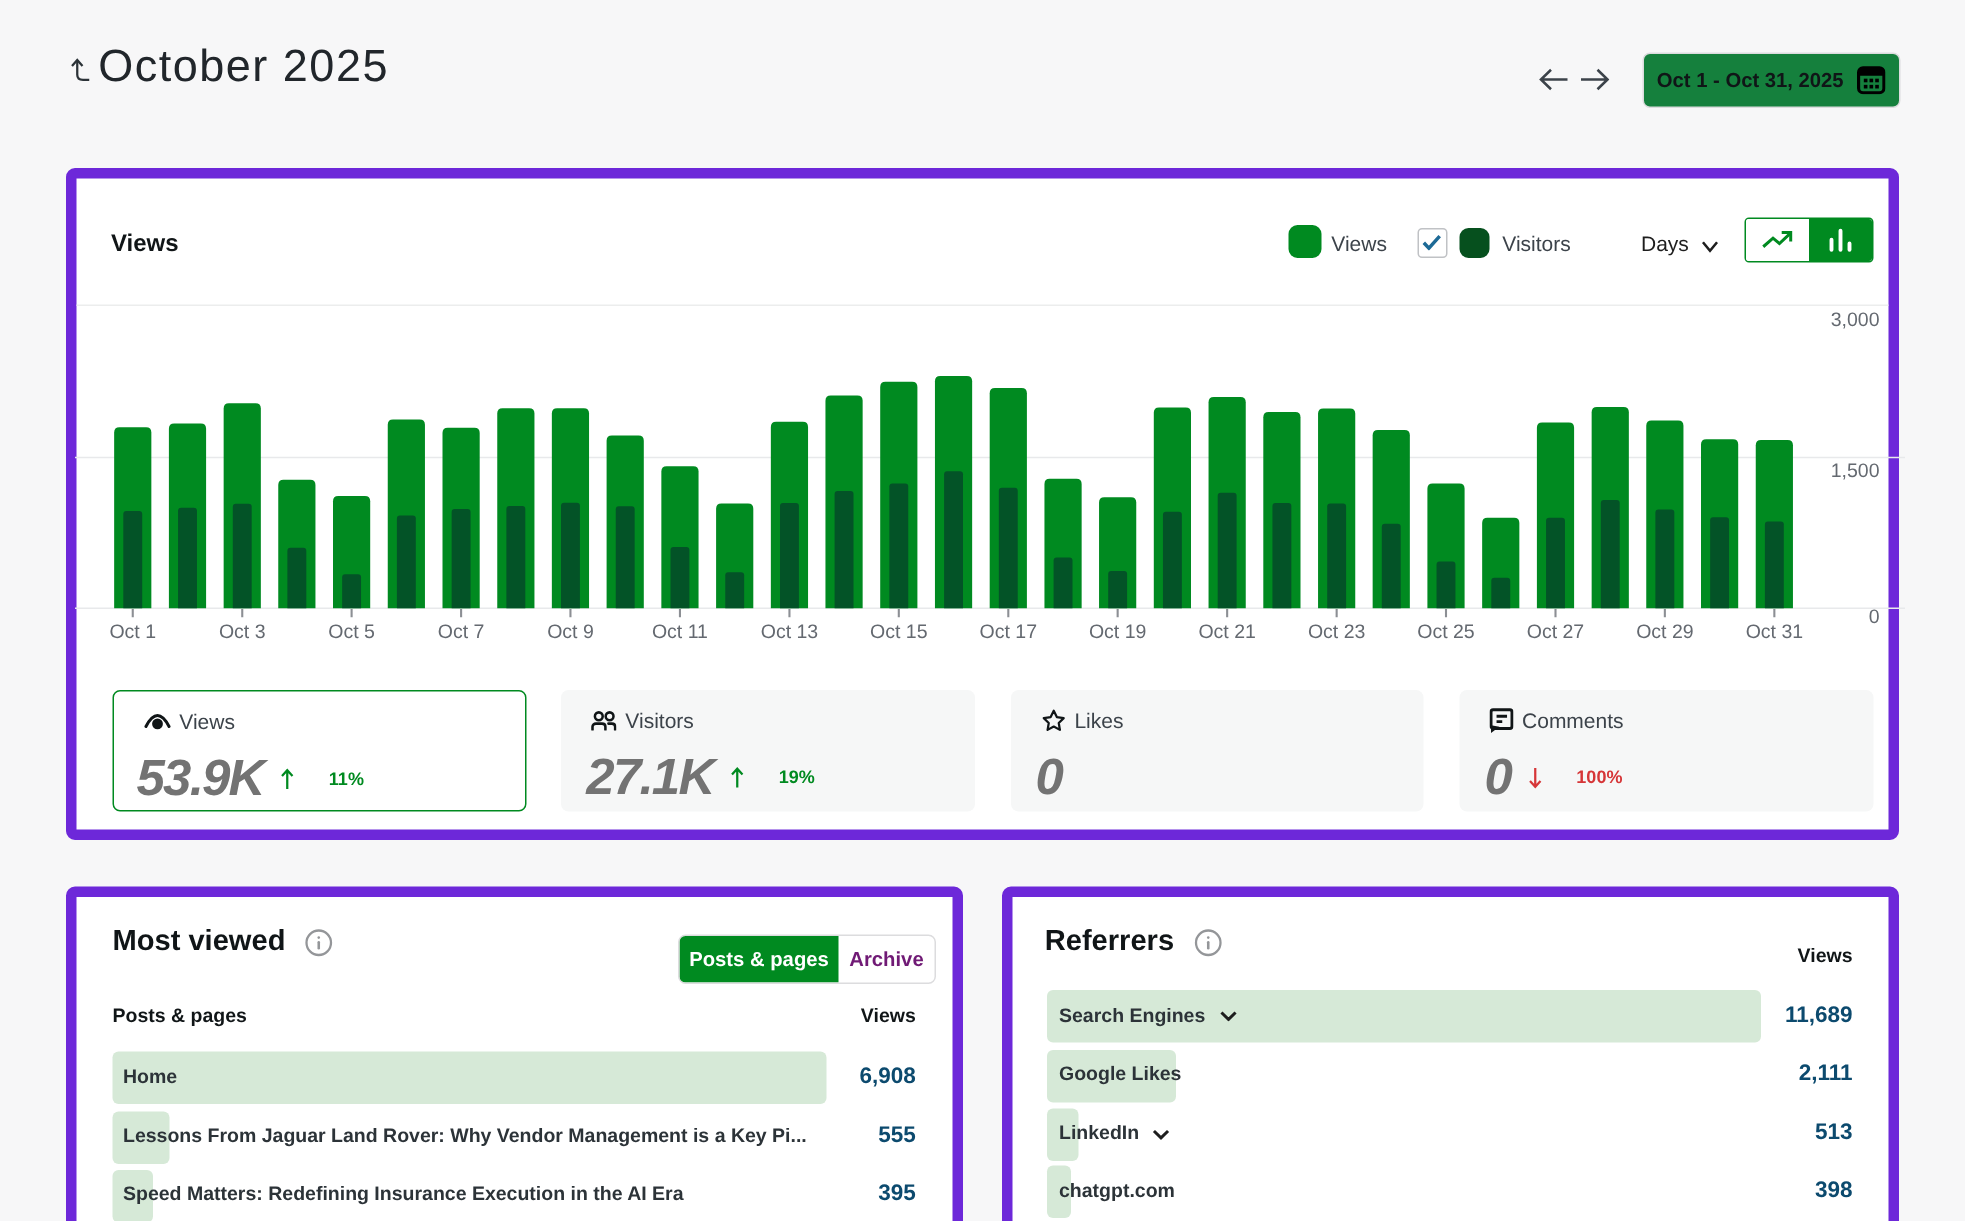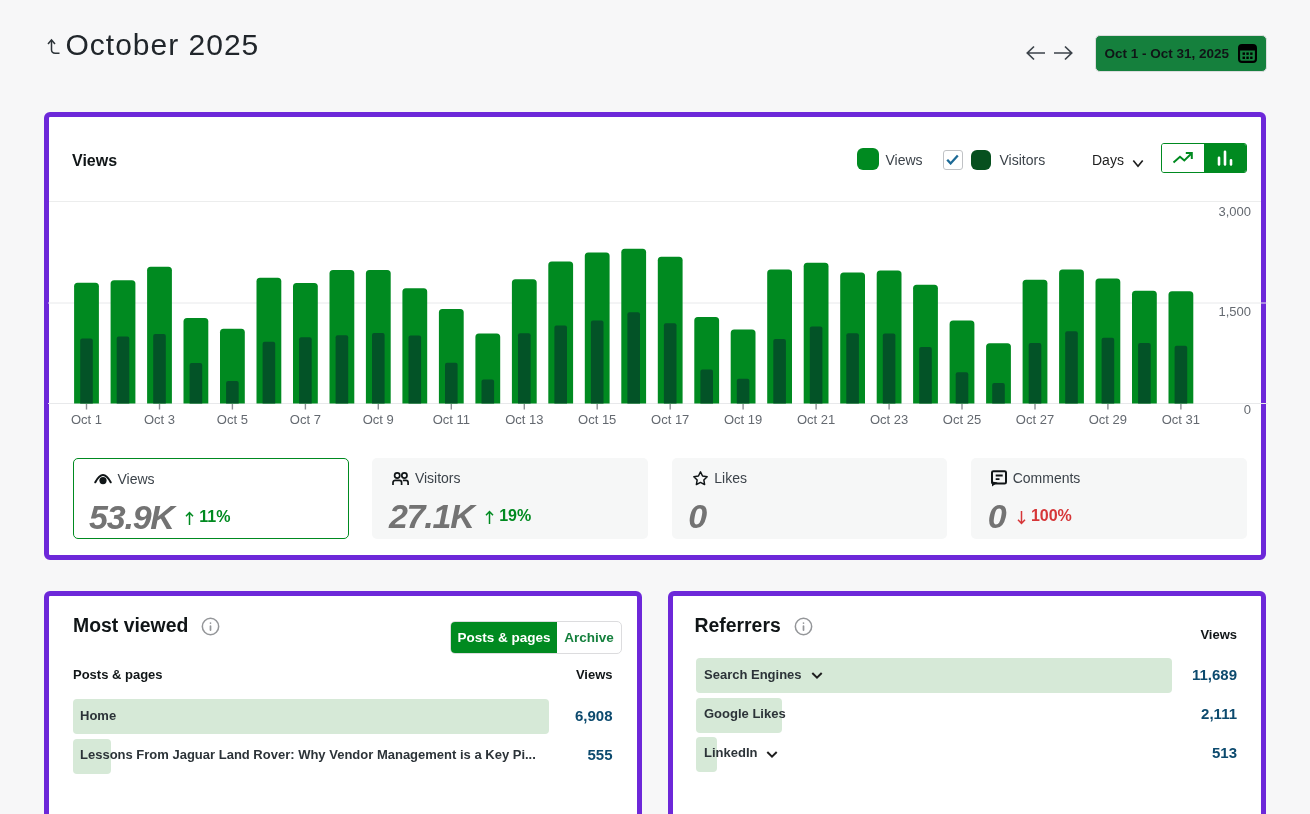--- a/index.html
+++ b/index.html
@@ -1,17 +1,17 @@
 <!DOCTYPE html>
 <html><head><meta charset="utf-8">
 <style>
 * { margin:0; padding:0; box-sizing:border-box; }
 html,body { width:1310px; height:814px; overflow:hidden; background:#f7f7f8;
   font-family:"Liberation Sans", sans-serif; color:#101517; position:relative; }
-.card { position:absolute; background:#fff; border:5px solid #6d28d9; border-radius:6px; }
+.card { position:absolute; background:#fff; border:7px solid #6d28d9; border-radius:6px; }
 
 h1 { position:absolute; left:65.5px; top:28px; font-size:30px; font-weight:400; color:#21262b; letter-spacing:1.0px; }
 .backarr { position:absolute; left:47px; top:37px; }
 .navarr { position:absolute; top:45px; cursor:pointer; }
 .datebtn { position:absolute; left:1094.5px; top:34.5px; width:172.5px; height:37px; background:#15803d;
   border:1px solid #dcdcde; border-radius:5px; display:flex; align-items:center; justify-content:flex-start; padding-left:9px; gap:9px; }
 .datebtn span { font-size:13.5px; font-weight:700; color:#101517; white-space:nowrap; }
 
 
 #bigcard { left:44px; top:112px; width:1222px; height:448px; }
@@ -31,36 +31,36 @@
 .ax { font-family:"Liberation Sans", sans-serif; font-size:13px; fill:#646970; }
 
 
 .scard { position:absolute; top:340.5px; width:275.6px; height:81px; background:#f6f7f7; border-radius:5px; padding:10.5px 18px; }
 .scard.sel { background:#fff; border:1.5px solid #008a20; }
 .srow { display:flex; align-items:center; gap:5.5px; height:20px; margin-left:2px; }
 .slabel { font-size:14px; color:#3c434a; }
 .snum { position:absolute; left:16.5px; top:39px; display:flex; align-items:center; gap:11.5px; }
 .sel .snum { left:15px; }
 .big { font-size:34px; font-weight:700; letter-spacing:-1.2px; color:#737373;font-style:italic; }
-.trend { display:flex; align-items:flex-end; gap:5px; font-size:16px; font-weight:700; }
+.trend { display:flex; align-items:center; gap:23px; font-size:12px; font-weight:700; }
 .trend.up { color:#008a20; }
 .trend.down { color:#d63638; }
 
 
 #mostcard { left:44px; top:591px; width:597.5px; height:300px; }
 #refcard { left:668px; top:591px; width:598px; height:300px; }
 .ctitle { position:absolute; left:24px; top:18px; font-size:19.4px; font-weight:700; letter-spacing:0px; color:#101517;
   display:flex; align-items:center; gap:13px; }
 .ctitle svg { margin-top:2px; }
 .viewshdr { position:absolute; right:24px; font-size:13px; font-weight:700; color:#101517; }
 .subhdr { position:absolute; left:24px; top:71px; font-size:13px; font-weight:700; color:#101517; }
 .ptoggle { position:absolute; left:401px; top:24.5px; height:33px; display:flex; border:1px solid #dcdcde;
   border-radius:5px; overflow:hidden; background:#fff; }
 .pt-l { background:#008a20; color:#fff; font-size:13.5px; font-weight:700; width:106px; display:flex; align-items:center; justify-content:center; white-space:nowrap; }
-.pt-r { color:#15803d; font-size:13.5px; font-weight:700; width:64px; display:flex; align-items:center; justify-content:center; white-space:nowrap;text-align:center; }
+.pt-r { color:#701a75; font-size:13.5px; font-weight:700; width:64px; display:flex; align-items:center; justify-content:center; white-space:nowrap;text-align:center; }
 .trow { position:absolute; left:0; width:100%; height:35px; }
 .tbar { position:absolute; left:24px; top:0; height:35px; background:#d6e9d7; border-radius:4px; }
 #mostcard .tbar { left:23.8px; }
 #refcard .tbar { left:23px; }
 .tlabel { position:absolute; left:31px; top:8.7px; font-size:13px; font-weight:700; color:#2c3338;
   display:flex; align-items:center; gap:9px; white-space:nowrap; }
 .tval { position:absolute; right:24px; top:7.8px; font-size:15px; font-weight:700; color:#0c4a6e; }
 .rchev { display:flex; margin-top:2px; }
 </style></head>
 <body>
@@ -305,20 +305,25 @@
   <div class="trow" style="top:103.4px">
   <div class="tbar" style="width:476px"></div>
   <span class="tlabel">Home</span>
   <span class="tval">6,908</span>
 </div>
     <div class="trow" style="top:142.6px">
   <div class="tbar" style="width:38.5px"></div>
   <span class="tlabel">Lessons From Jaguar Land Rover: Why Vendor Management is a Key Pi...</span>
   <span class="tval">555</span>
 </div>
+    <div class="trow" style="top:181.5px">
+  <div class="tbar" style="width:27.5px"></div>
+  <span class="tlabel">Speed Matters: Redefining Insurance Execution in the AI Era</span>
+  <span class="tval">395</span>
+</div>
     <div class="tbar" style="position:absolute;top:220.2px;left:23.8px;width:25px;height:35px"></div>
 </div>
 
 <div class="card" id="refcard">
   <div class="ctitle" style="left:21.5px">Referrers <svg width="19" height="19" viewBox="0 0 20 20" fill="none">
         <circle cx="10" cy="10" r="8.6" stroke="#949699" stroke-width="1.6"></circle>
         <rect x="9.1" y="8.7" width="1.8" height="6" rx="0.9" fill="#949699"></rect>
         <rect x="9.1" y="5.4" width="1.8" height="1.9" rx="0.9" fill="#949699"></rect>
       </svg></div>
   <span class="viewshdr" style="top:31px">Views</span>
@@ -338,13 +343,18 @@
 </div>
     <div class="trow" style="top:140.6px">
   <div class="tbar" style="width:20.9px"></div>
   <span class="tlabel">LinkedIn<span class="rchev">
           <svg width="12" height="8" viewBox="0 0 12 8" fill="none">
             <path d="M1.3 2.0L6 6.6l4.7-4.6" stroke="#1e1e1e" stroke-width="2"></path>
           </svg>
         </span></span>
   <span class="tval">513</span>
 </div>
+    <div class="trow" style="top:179.4px">
+  <div class="tbar" style="width:16.2px"></div>
+  <span class="tlabel">chatgpt.com</span>
+  <span class="tval">398</span>
+</div>
     <div class="tbar" style="position:absolute;top:219.2px;left:23px;width:16px;height:35px"></div>
 </div>
 </body></html>

